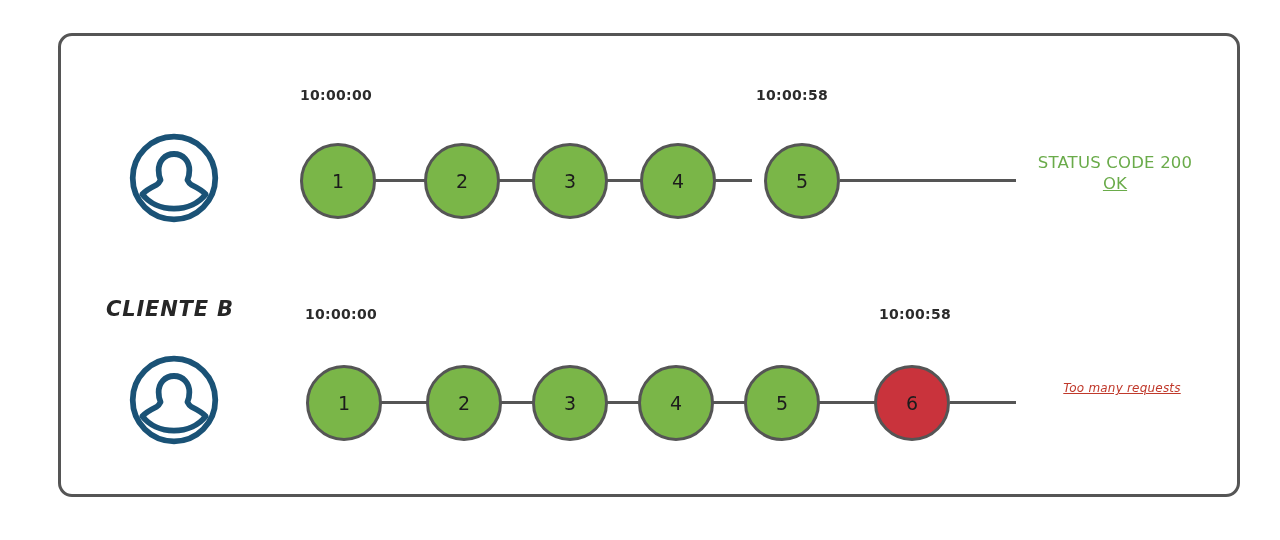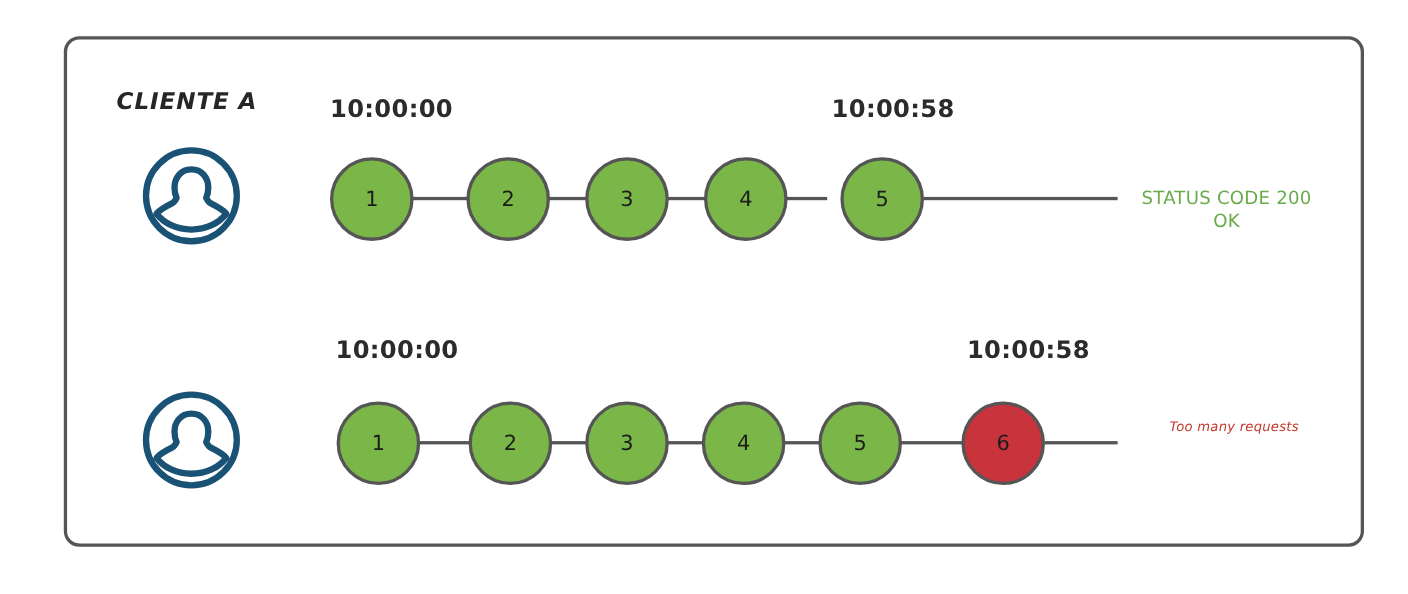--- a/index.html
+++ b/index.html
@@ -43,38 +43,38 @@
     font-weight: 600;
     font-style: italic;
     letter-spacing: 0.8px;
     color: #262626;
     white-space: nowrap;
   }
 
   .timestamp {
     position: absolute;
     font-family: "DejaVu Sans", sans-serif;
-    font-size: 22px;
+    font-size: 14px;
     font-weight: bold;
     color: #2b2b2b;
     letter-spacing: 0.3px;
     white-space: nowrap;
   }
 
   .status-text {
     position: absolute;
     text-align: center;
     font-family: "DejaVu Sans", sans-serif;
     font-size: 16.5px;
     line-height: 21px;
     letter-spacing: 0.2px;
     white-space: nowrap;
   }
   .status-text .line1 { display: block; }
-  .status-text .line2 { display: block; }
+  .status-text .line2 { display: block; text-decoration: underline; }
 
   .status-ok   { color: #6aab4a; }
   .status-err  { color: #c0392b; }
   .status-err .line2 {
     font-style: italic;
     font-size: 12px;
   }
 
   
   .avatar {
@@ -107,21 +107,20 @@
     background: #555555;
   }
 </style>
 </head>
 <body>
 
 <div id="canvas">
 
   <div class="panel"></div>
 
-  <div class="client-label" style="left:106px; top:80px;">CLIENTE A</div>
 
   <div class="avatar" style="left:126px; top:130px;">
     <svg viewBox="0 0 100 100" width="96" height="96" aria-hidden="true">
       <circle cx="50" cy="50" r="43" fill="none" stroke="#1a5276" stroke-width="6"></circle>
       <path d="M50 25
                c -10 0 -16 8 -16 17
                c 0 5 1 8 2 10
                c -1 2 -2 4 -4 5
                c -6 3 -12 6 -15 10
                c 7 9 19 15 33 15
@@ -152,25 +151,26 @@
   <div class="node" style="left:532px; top:143px;">
     <span>3</span>
   </div>
   <div class="node" style="left:640px; top:143px;">
     <span>4</span>
   </div>
   <div class="node" style="left:764px; top:143px;">
     <span>5</span>
   </div>
 
-  <div class="status-text status-ok" style="left:1025px; top:169px; width:180px;">
+  <div class="status-text status-ok" style="left:1025px; top:152px; width:180px;">
     <span class="line1">STATUS CODE 200</span>
     <span class="line2">OK</span>
   </div>
 
+  <div class="client-label" style="left:106px; top:297px;">CLIENTE B</div>
 
   <div class="avatar" style="left:126px; top:352px;">
     <svg viewBox="0 0 100 100" width="96" height="96" aria-hidden="true">
       <circle cx="50" cy="50" r="43" fill="none" stroke="#1a5276" stroke-width="6"></circle>
       <path d="M50 25
                c -10 0 -16 8 -16 17
                c 0 5 1 8 2 10
                c -1 2 -2 4 -4 5
                c -6 3 -12 6 -15 10
                c 7 9 19 15 33 15

